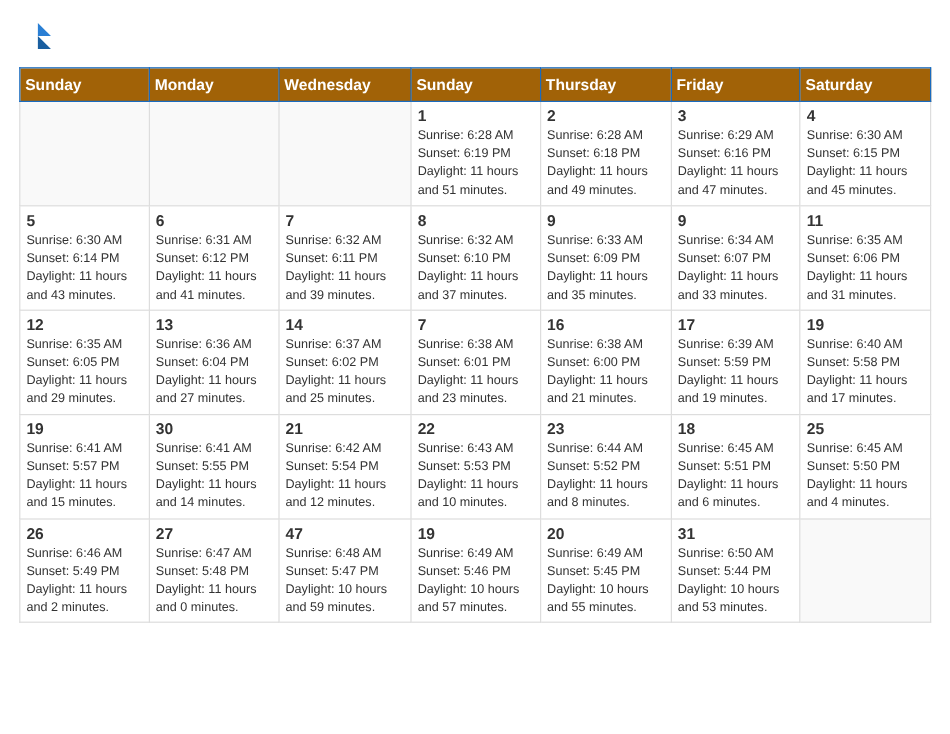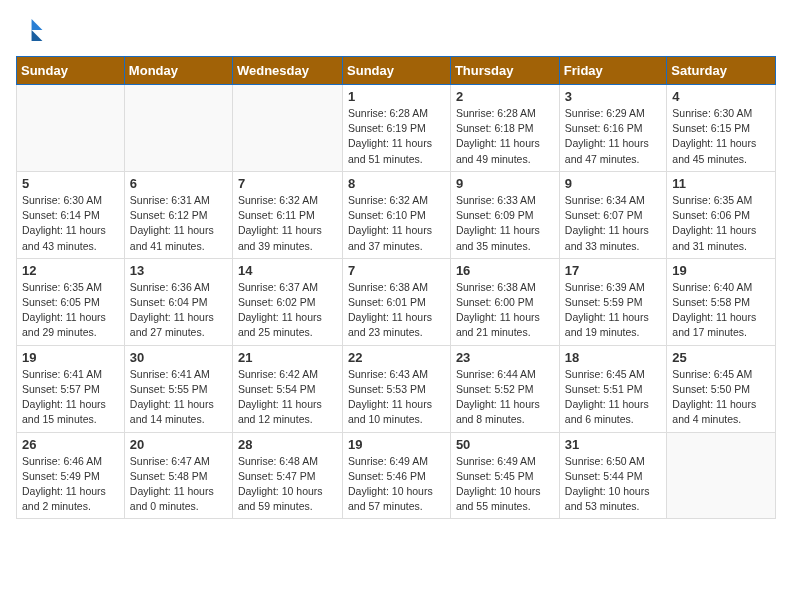--- a/index.html
+++ b/index.html
@@ -236,33 +236,33 @@
           <span class="day-number">25</span>
           <div class="day-info">Sunrise: 6:45 AM<br>Sunset: 5:50 PM<br>Daylight: 11 hours<br>and 4 minutes.</div>
         </td>
       </tr>
       <tr>
         <td>
           <span class="day-number">26</span>
           <div class="day-info">Sunrise: 6:46 AM<br>Sunset: 5:49 PM<br>Daylight: 11 hours<br>and 2 minutes.</div>
         </td>
         <td>
-          <span class="day-number">20</span>
+          <span class="day-number">27</span>
           <div class="day-info">Sunrise: 6:47 AM<br>Sunset: 5:48 PM<br>Daylight: 11 hours<br>and 0 minutes.</div>
         </td>
         <td>
-          <span class="day-number">28</span>
+          <span class="day-number">47</span>
           <div class="day-info">Sunrise: 6:48 AM<br>Sunset: 5:47 PM<br>Daylight: 10 hours<br>and 59 minutes.</div>
         </td>
         <td>
           <span class="day-number">19</span>
           <div class="day-info">Sunrise: 6:49 AM<br>Sunset: 5:46 PM<br>Daylight: 10 hours<br>and 57 minutes.</div>
         </td>
         <td>
-          <span class="day-number">50</span>
+          <span class="day-number">20</span>
           <div class="day-info">Sunrise: 6:49 AM<br>Sunset: 5:45 PM<br>Daylight: 10 hours<br>and 55 minutes.</div>
         </td>
         <td>
           <span class="day-number">31</span>
           <div class="day-info">Sunrise: 6:50 AM<br>Sunset: 5:44 PM<br>Daylight: 10 hours<br>and 53 minutes.</div>
         </td>
         <td class="empty-cell"></td>
       </tr>
     </tbody>
 </table>

